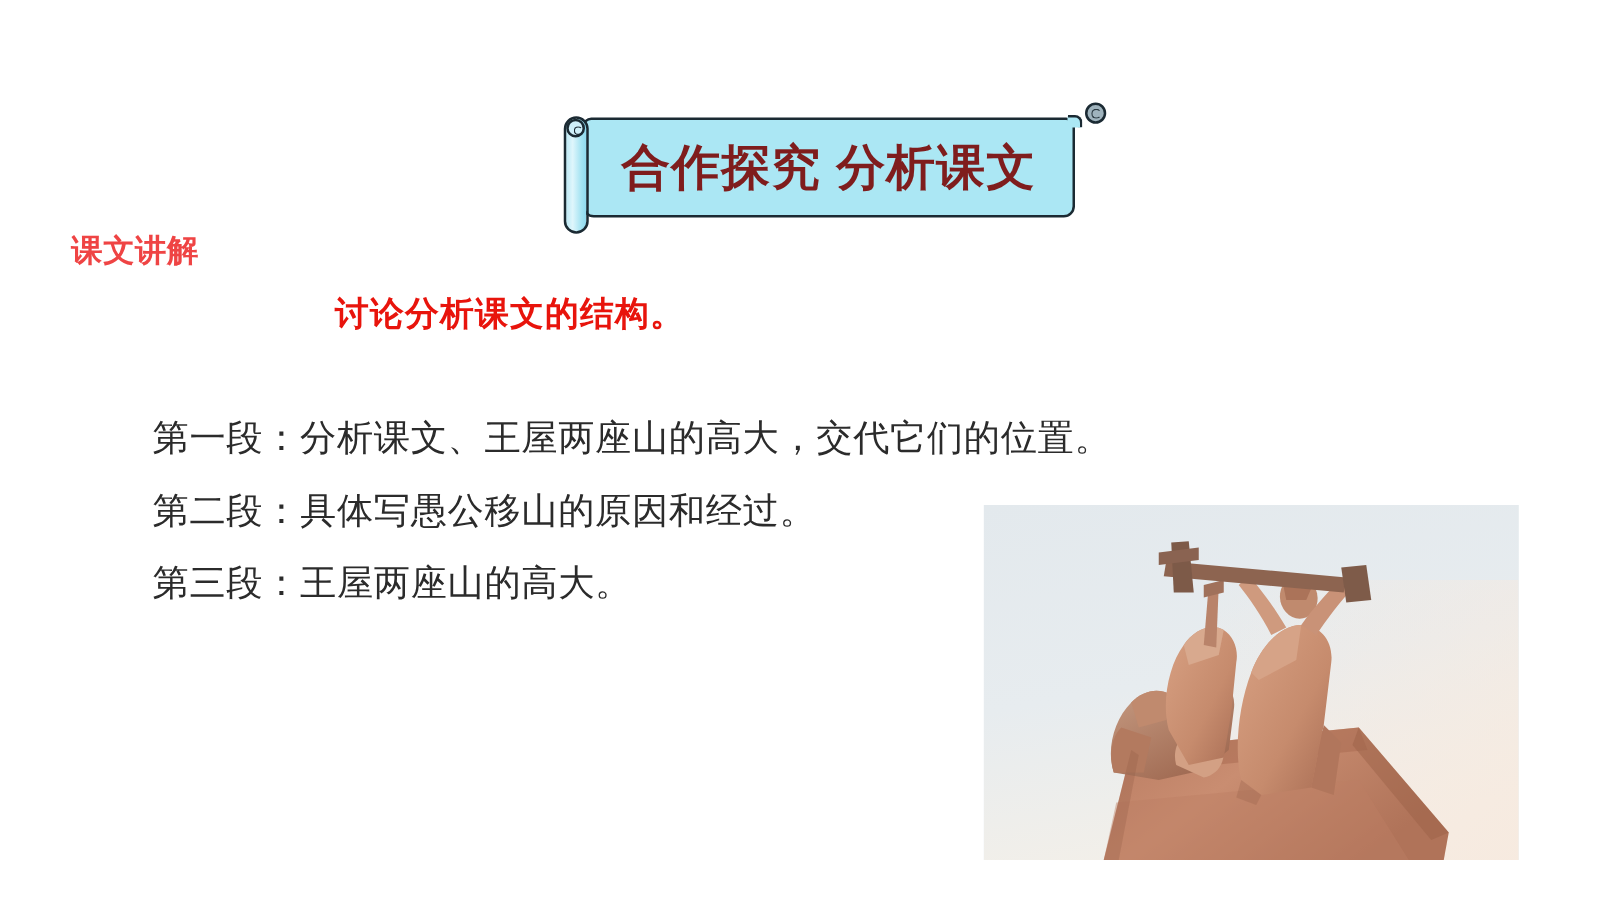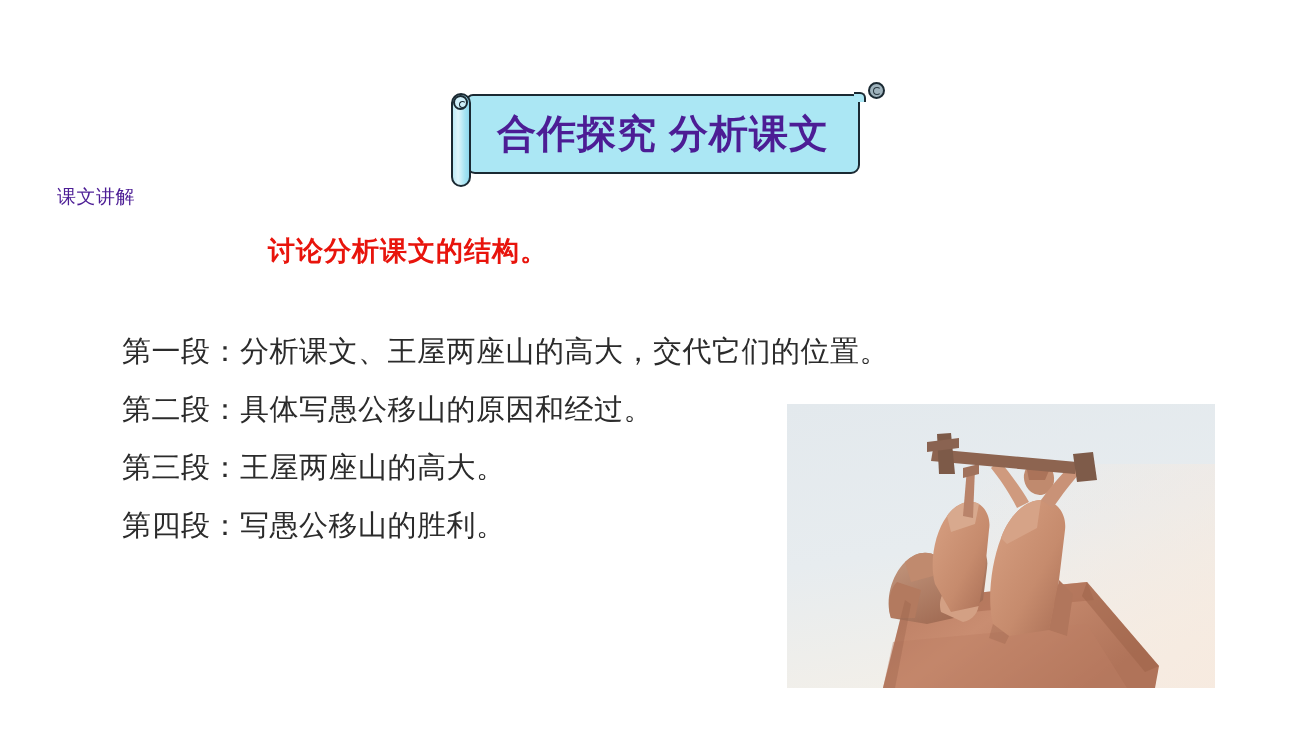--- a/index.html
+++ b/index.html
@@ -38,21 +38,21 @@
     position: absolute;
     left: 18px;
     top: 8px;
     width: 394px;
     height: 80px;
     display: flex;
     align-items: center;
     justify-content: center;
     font-size: 39px;
     font-weight: bold;
-    color: #4c1d95;
+    color: #7f1d1d;
     letter-spacing: 1px;
     white-space: nowrap;
     z-index: 4;
   }
   
   #banner-roll-left {
     position: absolute;
     left: 3px;
     top: 7px;
     width: 20px;
@@ -122,23 +122,23 @@
     border-radius: 0 6px 0 0;
     box-sizing: border-box;
     z-index: 5;
   }
 
   
   #section-label {
     position: absolute;
     left: 57px;
     top: 184px;
-    font-size: 19px;
-    font-weight: normal;
-    color: #4c1d95;
+    font-size: 25px;
+    font-weight: bold;
+    color: #ef4444;
     letter-spacing: 0.5px;
     white-space: nowrap;
   }
 
   
   #red-heading {
     position: absolute;
     left: 268px;
     top: 233px;
     font-size: 27px;
@@ -189,21 +189,20 @@
 </div>
 
 <div id="section-label">课文讲解</div>
 
 <div id="red-heading">讨论分析课文的结构。</div>
 
 <div id="outline-list">
   <div class="outline-line">第一段：分析课文、王屋两座山的高大，交代它们的位置。</div>
   <div class="outline-line">第二段：具体写愚公移山的原因和经过。</div>
   <div class="outline-line">第三段：王屋两座山的高大。</div>
-  <div class="outline-line">第四段：写愚公移山的胜利。</div>
 </div>
 
 <div id="statue-photo">
   <svg width="428" height="284" viewBox="0 0 428 284" xmlns="http://www.w3.org/2000/svg">
     <defs>
       <linearGradient id="skyGrad" x1="0" y1="0" x2="0.25" y2="1">
         <stop offset="0%" stop-color="#e3e9ed"></stop>
         <stop offset="55%" stop-color="#e7ecef"></stop>
         <stop offset="100%" stop-color="#f2efe9"></stop>
       </linearGradient>

